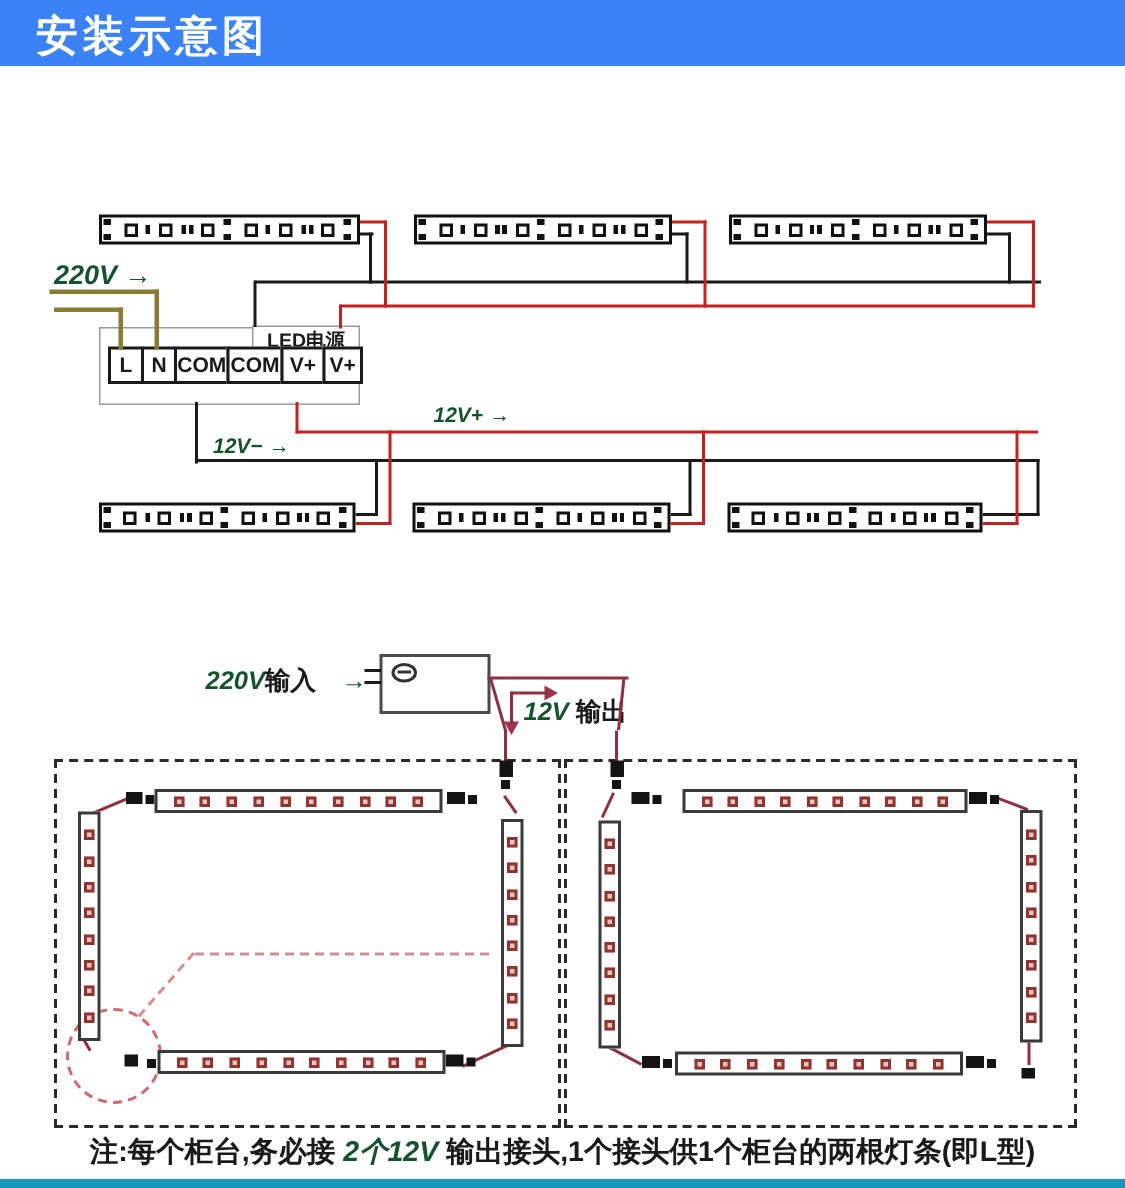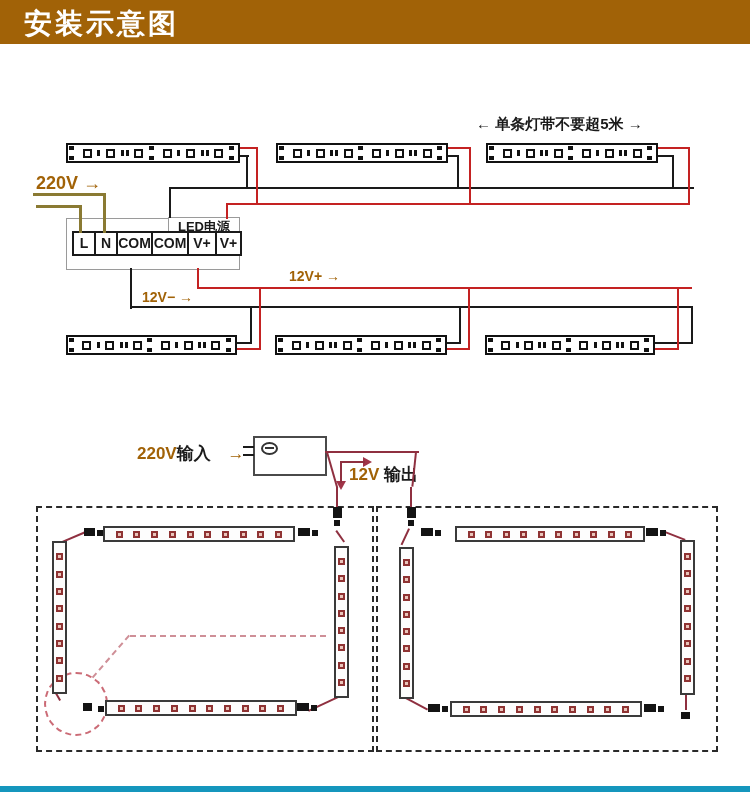--- a/index.html
+++ b/index.html
@@ -1,23 +1,23 @@
 <!DOCTYPE html>
 <html><head>
 <meta charset="utf-8">
 <style>
   html,body{margin:0;padding:0;background:#fff;}
   #page{position:relative;width:750px;height:792px;overflow:hidden;background:#fff;
         font-family:"Liberation Sans","DejaVu Sans",sans-serif;}
   .abs{position:absolute;}
   .txt{position:absolute;white-space:nowrap;color:#1a1a1a;line-height:1.1;}
-  .cyan{color:#a16207;}
+  .cyan{color:#14532d;font-style:italic;}
   .bold{font-weight:bold;}
   
-  #hdr{position:absolute;left:0;top:0;width:750px;height:44px;background:#a16207;}
+  #hdr{position:absolute;left:0;top:0;width:750px;height:44px;background:#3b82f6;}
   #hdr .t{position:absolute;left:24px;top:5px;color:#fff;font-size:28px;font-weight:900;letter-spacing:3px;}
   #footbar{position:absolute;left:0;top:786px;width:750px;height:6px;background:#1596bd;}
   
   #psu{position:absolute;left:66px;top:218px;width:172px;height:50px;border:1px solid #9a9a9a;background:#fff;}
   #psu-label{position:absolute;left:168px;top:217px;width:70px;height:17px;border:1px solid #9a9a9a;
              background:#fff;font-size:13px;font-weight:bold;text-align:center;line-height:17px;color:#1a1a1a;}
   .term{position:absolute;top:231px;height:21px;border:2px solid #1a1a1a;background:#fff;color:#1a1a1a;
         font-size:14px;font-weight:bold;text-align:center;line-height:21px;box-sizing:content-box;}
   
   #xfmr{position:absolute;left:253px;top:436px;width:70px;height:36px;border:2px solid #4a4a4a;background:#fff;}
@@ -45,21 +45,20 @@
 </head>
 <body>
 
 <div id="page">
 
   <div id="hdr">
     <span class="t">安装示意图</span>
   </div>
 
 
-  <div class="txt bold" style="left:476px;top:116px;font-size:15px;">← 单条灯带不要超5米 →</div>
   <div class="txt cyan bold" style="left:36px;top:174px;font-size:18px;">220V →</div>
   <div class="txt cyan bold" style="left:289px;top:269px;font-size:14px;">12V+  →</div>
   <div class="txt cyan bold" style="left:142px;top:290px;font-size:14px;">12V−  →</div>
 
   <div id="psu"></div>
   <div id="psu-label">LED电源</div>
   <div class="term" style="left:72px;width:20px;">L</div>
   <div class="term" style="left:94px;width:20px;">N</div>
   <div class="term" style="left:116px;width:33px;">COM</div>
   <div class="term" style="left:151px;width:34px;">COM</div>
@@ -82,20 +81,23 @@
 
   <div class="tri" style="left:336px;top:481px;border-left:5px solid transparent;border-right:5px solid transparent;border-top:9px solid #a03448;"></div>
   <div class="tri" style="left:363px;top:457px;border-top:5px solid transparent;border-bottom:5px solid transparent;border-left:9px solid #a03448;"></div>
 
   <div class="cab" style="left:36px;top:506px;width:334px;height:242px;"></div>
   <div class="cab" style="left:376px;top:506px;width:338px;height:242px;"></div>
   <div class="dash-circle"></div>
   <div class="pdash" style="left:130px;top:635px;width:196px;"></div>
   <div class="pdash" style="left:130px;top:636px;width:56px;transform-origin:0 0;transform:rotate(131deg);"></div>
 
+  <div class="txt bold" style="left:0;top:759px;width:750px;text-align:center;font-size:19px;white-space:nowrap;">
+    <span>注:每个柜台,务必接 </span><span class="cyan">2个12V</span><span> 输出接头,1个接头供1个柜台的两根灯条(即L型)</span>
+  </div>
   <div id="footbar"></div>
 
   <div id="deco" class="abs" style="left:0;top:0;width:750px;height:792px;pointer-events:none;">
       <div class="wire" style="left: 33px; top: 193px; width: 73px; height: 3px; background: rgb(138, 122, 51);"></div>
       <div class="wire" style="left: 103px; top: 193px; width: 3px; height: 40px; background: rgb(138, 122, 51);"></div>
       <div class="wire" style="left: 36px; top: 205px; width: 46px; height: 3px; background: rgb(138, 122, 51);"></div>
       <div class="wire" style="left: 79px; top: 205px; width: 3px; height: 28px; background: rgb(138, 122, 51);"></div>
       <div class="wire" style="left: 240px; top: 155px; width: 9px; height: 2px; background: rgb(26, 26, 26);"></div>
       <div class="wire" style="left: 448px; top: 155px; width: 11px; height: 2px; background: rgb(26, 26, 26);"></div>
       <div class="wire" style="left: 658px; top: 155px; width: 16px; height: 2px; background: rgb(26, 26, 26);"></div>

